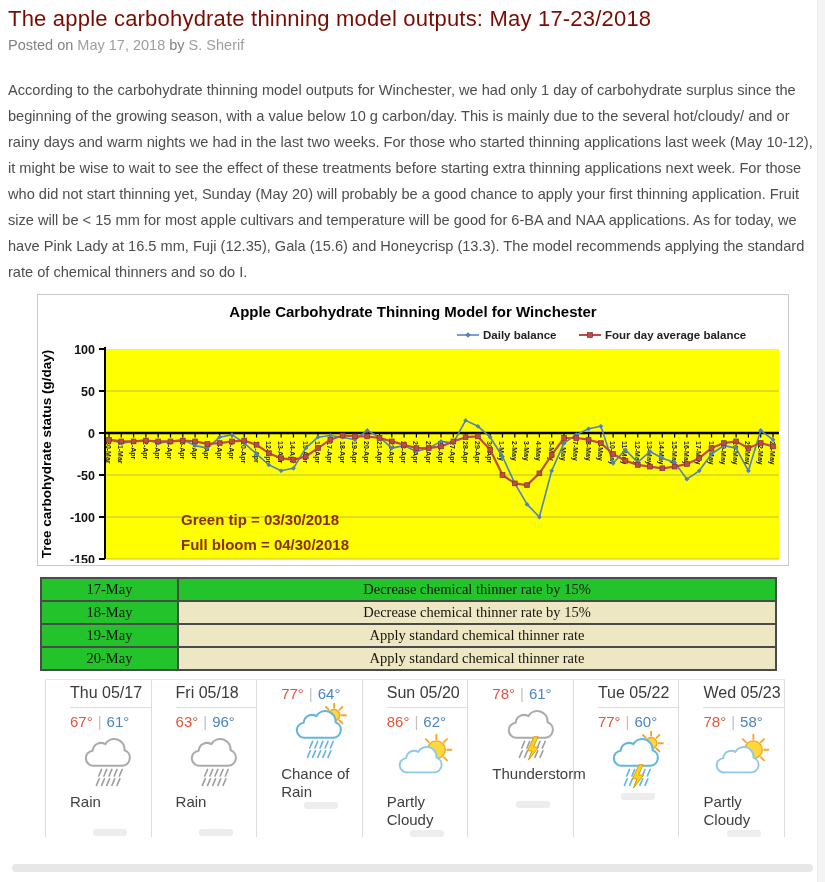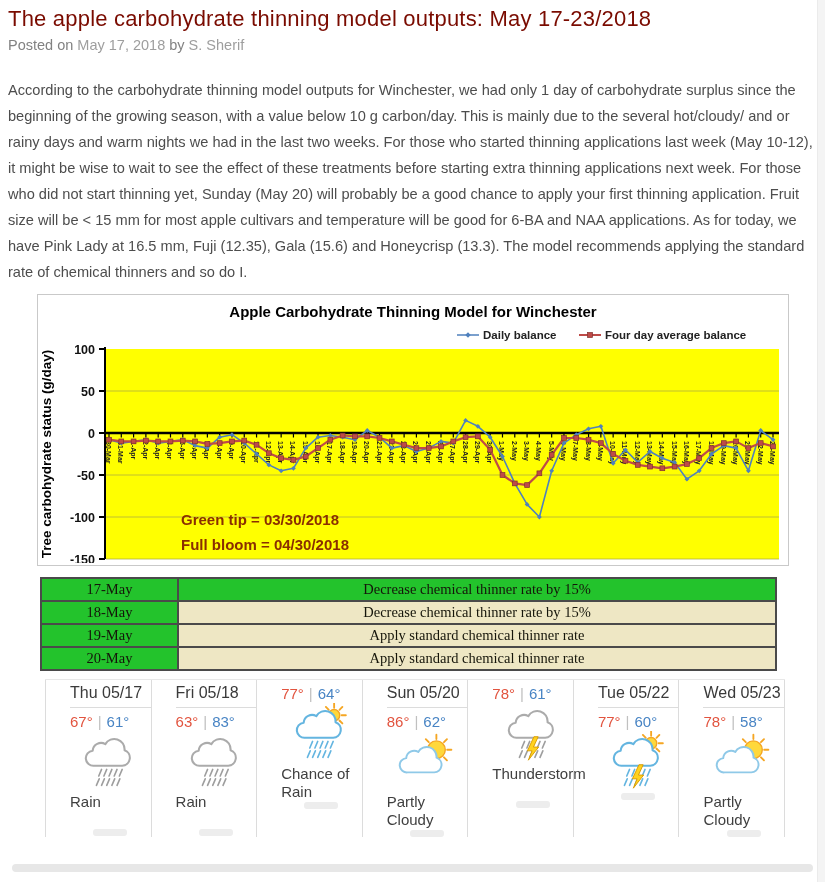--- a/index.html
+++ b/index.html
@@ -347,21 +347,21 @@
           <line x1="37" y1="51" x2="34" y2="58" stroke="#9E9E9E" stroke-width="1.7" stroke-linecap="round"></line>
           <line x1="45" y1="41" x2="42" y2="48" stroke="#9E9E9E" stroke-width="1.7" stroke-linecap="round"></line>
           <line x1="42.5" y1="51" x2="39.5" y2="58" stroke="#9E9E9E" stroke-width="1.7" stroke-linecap="round"></line>
         </svg>
       </div>
       <div class="wcond">Rain</div>
       <div class="wsmudge"></div>
     </div>
     <div class="wcol">
       <div class="whead">Fri 05/18</div>
-      <div class="wtemps"><span class="hi">63°</span><span class="sep">|</span><span class="lo">83°</span></div>
+      <div class="wtemps"><span class="hi">63°</span><span class="sep">|</span><span class="lo">96°</span></div>
       <div class="wicon">
         <svg width="60" height="60" viewBox="0 0 64 64">
           <path d="M15 37 H45 A8.5 8.5 0 0 0 47.5 20.5 A11 11 0 0 0 27 14 A9 9 0 0 0 13.5 21 A8 8 0 0 0 15 37 Z" fill="#ffffff" stroke="#ABABAB" stroke-width="2.2" stroke-linejoin="round"></path>
           <line x1="23" y1="41" x2="20" y2="48" stroke="#9E9E9E" stroke-width="1.7" stroke-linecap="round"></line>
           <line x1="20.5" y1="51" x2="17.5" y2="58" stroke="#9E9E9E" stroke-width="1.7" stroke-linecap="round"></line>
           <line x1="28.5" y1="41" x2="25.5" y2="48" stroke="#9E9E9E" stroke-width="1.7" stroke-linecap="round"></line>
           <line x1="26" y1="51" x2="23" y2="58" stroke="#9E9E9E" stroke-width="1.7" stroke-linecap="round"></line>
           <line x1="34" y1="41" x2="31" y2="48" stroke="#9E9E9E" stroke-width="1.7" stroke-linecap="round"></line>
           <line x1="31.5" y1="51" x2="28.5" y2="58" stroke="#9E9E9E" stroke-width="1.7" stroke-linecap="round"></line>
           <line x1="39.5" y1="41" x2="36.5" y2="48" stroke="#9E9E9E" stroke-width="1.7" stroke-linecap="round"></line>

